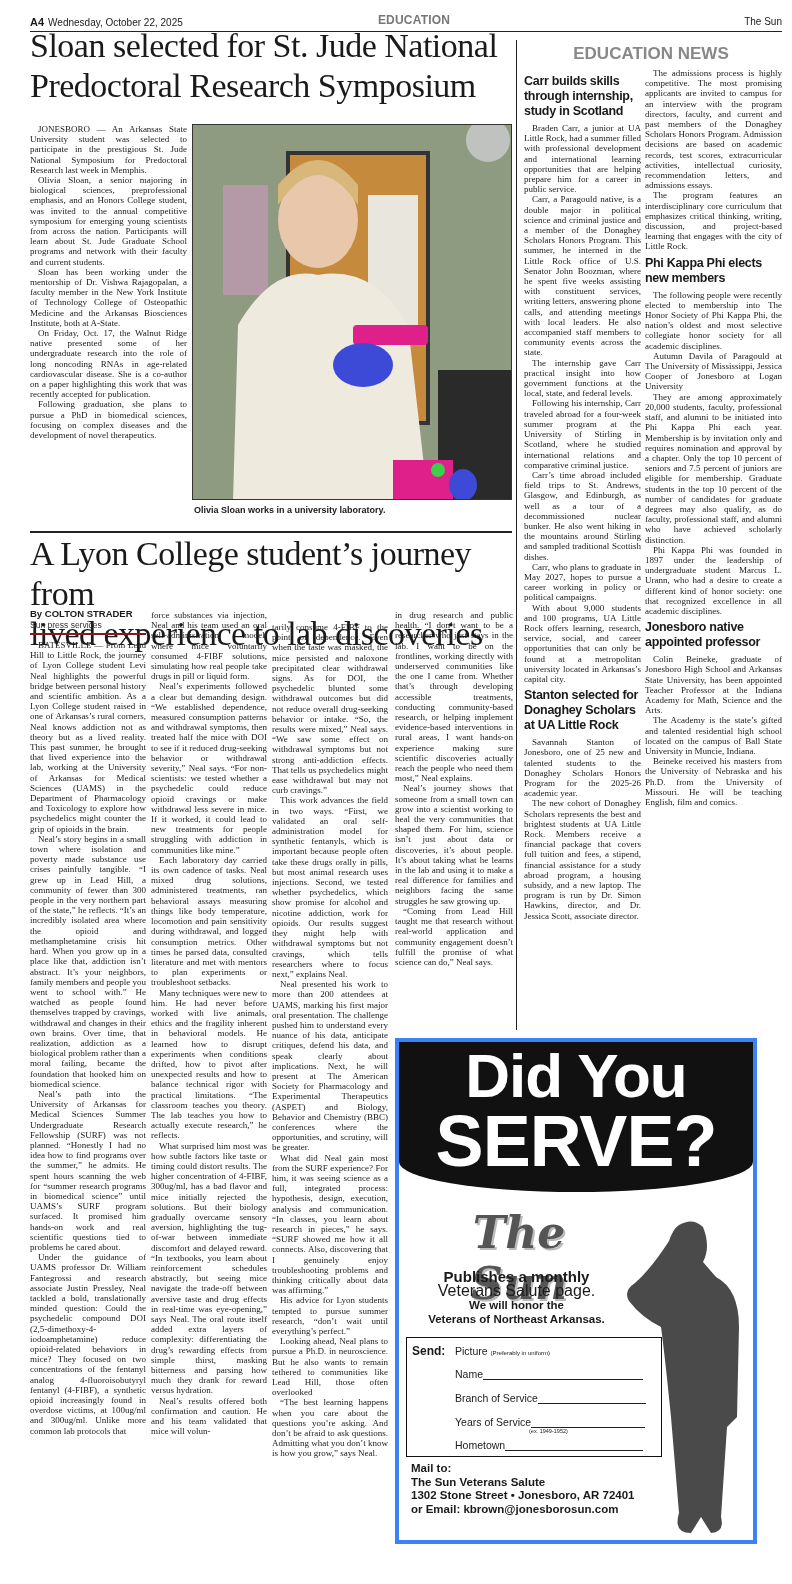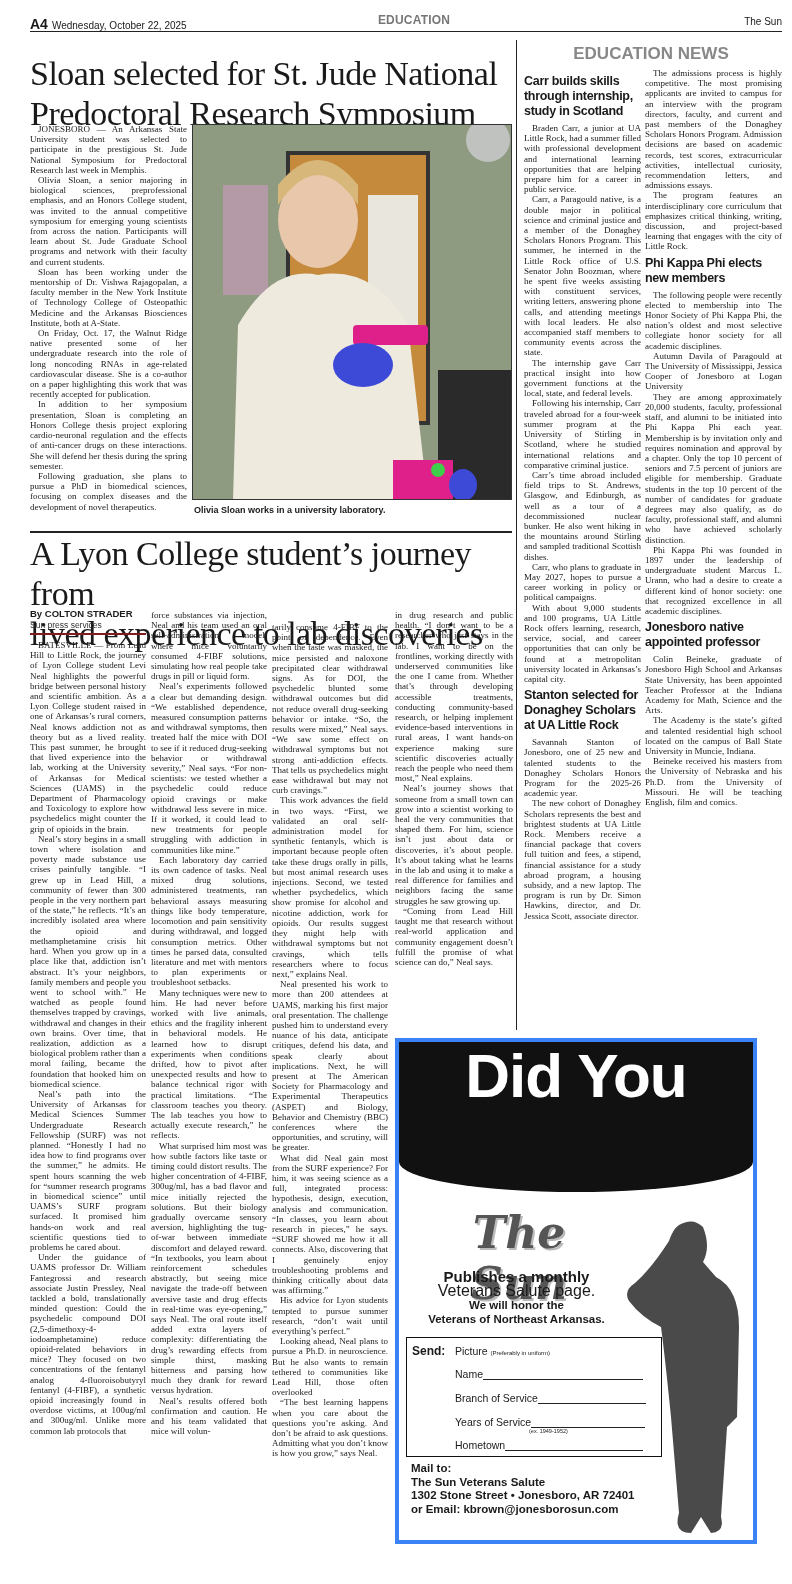--- a/index.html
+++ b/index.html
@@ -1,19 +1,19 @@
 <!DOCTYPE html>
 <html><head>
 <meta charset="utf-8">
 <style>
   * { box-sizing: border-box; margin: 0; padding: 0; }
   body { width: 792px; height: 1584px; background: #fff; color: #1a1a1a; position: relative; overflow: hidden; font-family: "Liberation Serif", serif; }
   .masthead { position: absolute; left: 30px; top: 12px; width: 752px; height: 20px; border-bottom: 1.5px solid #222; font-family: "Liberation Sans", sans-serif; font-size: 10px; }
   .masthead .left { position: absolute; left: 0; top: 4px; }
-  .masthead .left b { font-size: 14px; margin-right: 4px; }
+  .masthead .left b { font-size: 11px; margin-right: 4px; }
   .masthead .section { position: absolute; left: 16px; right: 0; top: 1px; text-align: center; font-size: 12px; font-weight: bold; color: #777; letter-spacing: 0.2px; }
   .masthead .right { position: absolute; right: 0; top: 4px; }
   .headline { position: absolute; left: 30px; font-family: "Liberation Serif", serif; font-size: 34px; line-height: 40px; color: #1a1a1a; letter-spacing: -0.5px; }
   .col { position: absolute; font-size: 9px; line-height: 10.2px; text-align: justify; hyphens: auto; }
   .col p { text-indent: 8px; }
   .photo { position: absolute; left: 192px; top: 124px; width: 320px; height: 376px; border: 1px solid #333; overflow: hidden; background: linear-gradient(90deg, #7d8a6e 0%, #93a085 40%, #8b9877 100%); }
   .caption { position: absolute; left: 194px; top: 505px; font-family: "Liberation Sans", sans-serif; font-size: 9px; font-weight: bold; }
   .rule { position: absolute; background: #222; }
   .byline { position: absolute; left: 30px; top: 608px; width: 116px; font-family: "Liberation Sans", sans-serif; font-size: 9.5px; border-bottom: 2px solid #7f1d1d; padding-bottom: 3px; }
   .byline b { display:block; font-size: 9.5px; }
@@ -33,31 +33,30 @@
 </style>
 </head>
 <body>
 
 <div class="masthead">
   <div class="left"><b>A4</b><span>Wednesday, October 22, 2025</span></div>
   <div class="section">EDUCATION</div>
   <div class="right">The Sun</div>
 </div>
 
-<div class="headline" style="top:54px;width:480px;">
+<div class="headline" style="top:26px;width:480px;">
   <div>Sloan selected for St. Jude National</div>
   <div>Predoctoral Research Symposium</div>
 </div>
 
 <div class="col" style="left:30px;top:124px;width:157px;">
   <p>JONESBORO — An Arkansas State University student was selected to participate in the prestigious St. Jude National Symposium for Predoctoral Research last week in Memphis.</p>
   <p>Olivia Sloan, a senior majoring in biological sciences, preprofessional emphasis, and an Honors College student, was invited to the annual competitive symposium for emerging young scientists from across the nation. Participants will learn about St. Jude Graduate School programs and network with their faculty and current students.</p>
   <p>Sloan has been working under the mentorship of Dr. Vishwa Rajagopalan, a faculty member in the New York Institute of Technology College of Osteopathic Medicine and the Arkansas Biosciences Institute, both at A-State.</p>
   <p>On Friday, Oct. 17, the Walnut Ridge native presented some of her undergraduate research into the role of long noncoding RNAs in age-related cardiovascular disease. She is a co-author on a paper highlighting this work that was recently accepted for publication.</p>
-  <p>In addition to her symposium presentation, Sloan is completing an Honors College thesis project exploring cardio-neuronal regulation and the effects of anti-cancer drugs on these interactions. She will defend her thesis during the spring semester.</p>
   <p>Following graduation, she plans to pursue a PhD in biomedical sciences, focusing on complex diseases and the development of novel therapeutics.</p>
 </div>
 
 <div class="photo">
   <svg width="320" height="376" viewBox="0 0 320 376">
     <rect x="0" y="0" width="320" height="376" fill="#8e9b80"></rect>
     <rect x="95" y="28" width="140" height="270" fill="#c58a3c"></rect>
     <rect x="95" y="28" width="140" height="270" fill="none" stroke="#333" stroke-width="4"></rect>
     <rect x="175" y="70" width="50" height="140" fill="#e9e6dd"></rect>
     <rect x="30" y="60" width="45" height="110" fill="#b39aa6"></rect>
@@ -143,20 +142,21 @@
   <p>Phi Kappa Phi was founded in 1897 under the leadership of undergraduate student Marcus L. Urann, who had a desire to create a different kind of honor society: one that recognized excellence in all academic disciplines.</p>
   <div class="sb-head">Jonesboro native appointed professor</div>
   <p>Colin Beineke, graduate of Jonesboro High School and Arkansas State University, has been appointed Teacher Professor at the Indiana Academy for Math, Science and the Arts.</p>
   <p>The Academy is the state’s gifted and talented residential high school located on the campus of Ball State University in Muncie, Indiana.</p>
   <p>Beineke received his masters from the University of Nebraska and his Ph.D. from the University of Missouri. He will be teaching English, film and comics.</p>
 </div>
 
 <div class="ad">
   <div class="ad-top"></div>
   <div class="ad-title" style="top:2px;font-size:62px;line-height:64px;">Did You</div>
+  <div class="ad-title" style="top:62px;font-size:72px;line-height:74px;">SERVE?</div>
   <div class="ad-logo">The Sun</div>
   <div class="ad-lines">
     <div style="font-weight:900;font-size:15px">Publishes a monthly</div>
     <div style="font-weight:400;font-size:16px">Veterans Salute page.</div>
     <div style="font-weight:bold">We will honor the</div>
     <div style="font-weight:bold">Veterans of Northeast Arkansas.</div>
   </div>
   <div class="ad-form">
     <div style="position:absolute;left:5px;top:6px;font-weight:900;font-size:12px;">Send:</div>
     <div class="row" style="top:7px;"><span>Picture</span> <span style="font-size:6px">(Preferably in uniform)</span></div>

